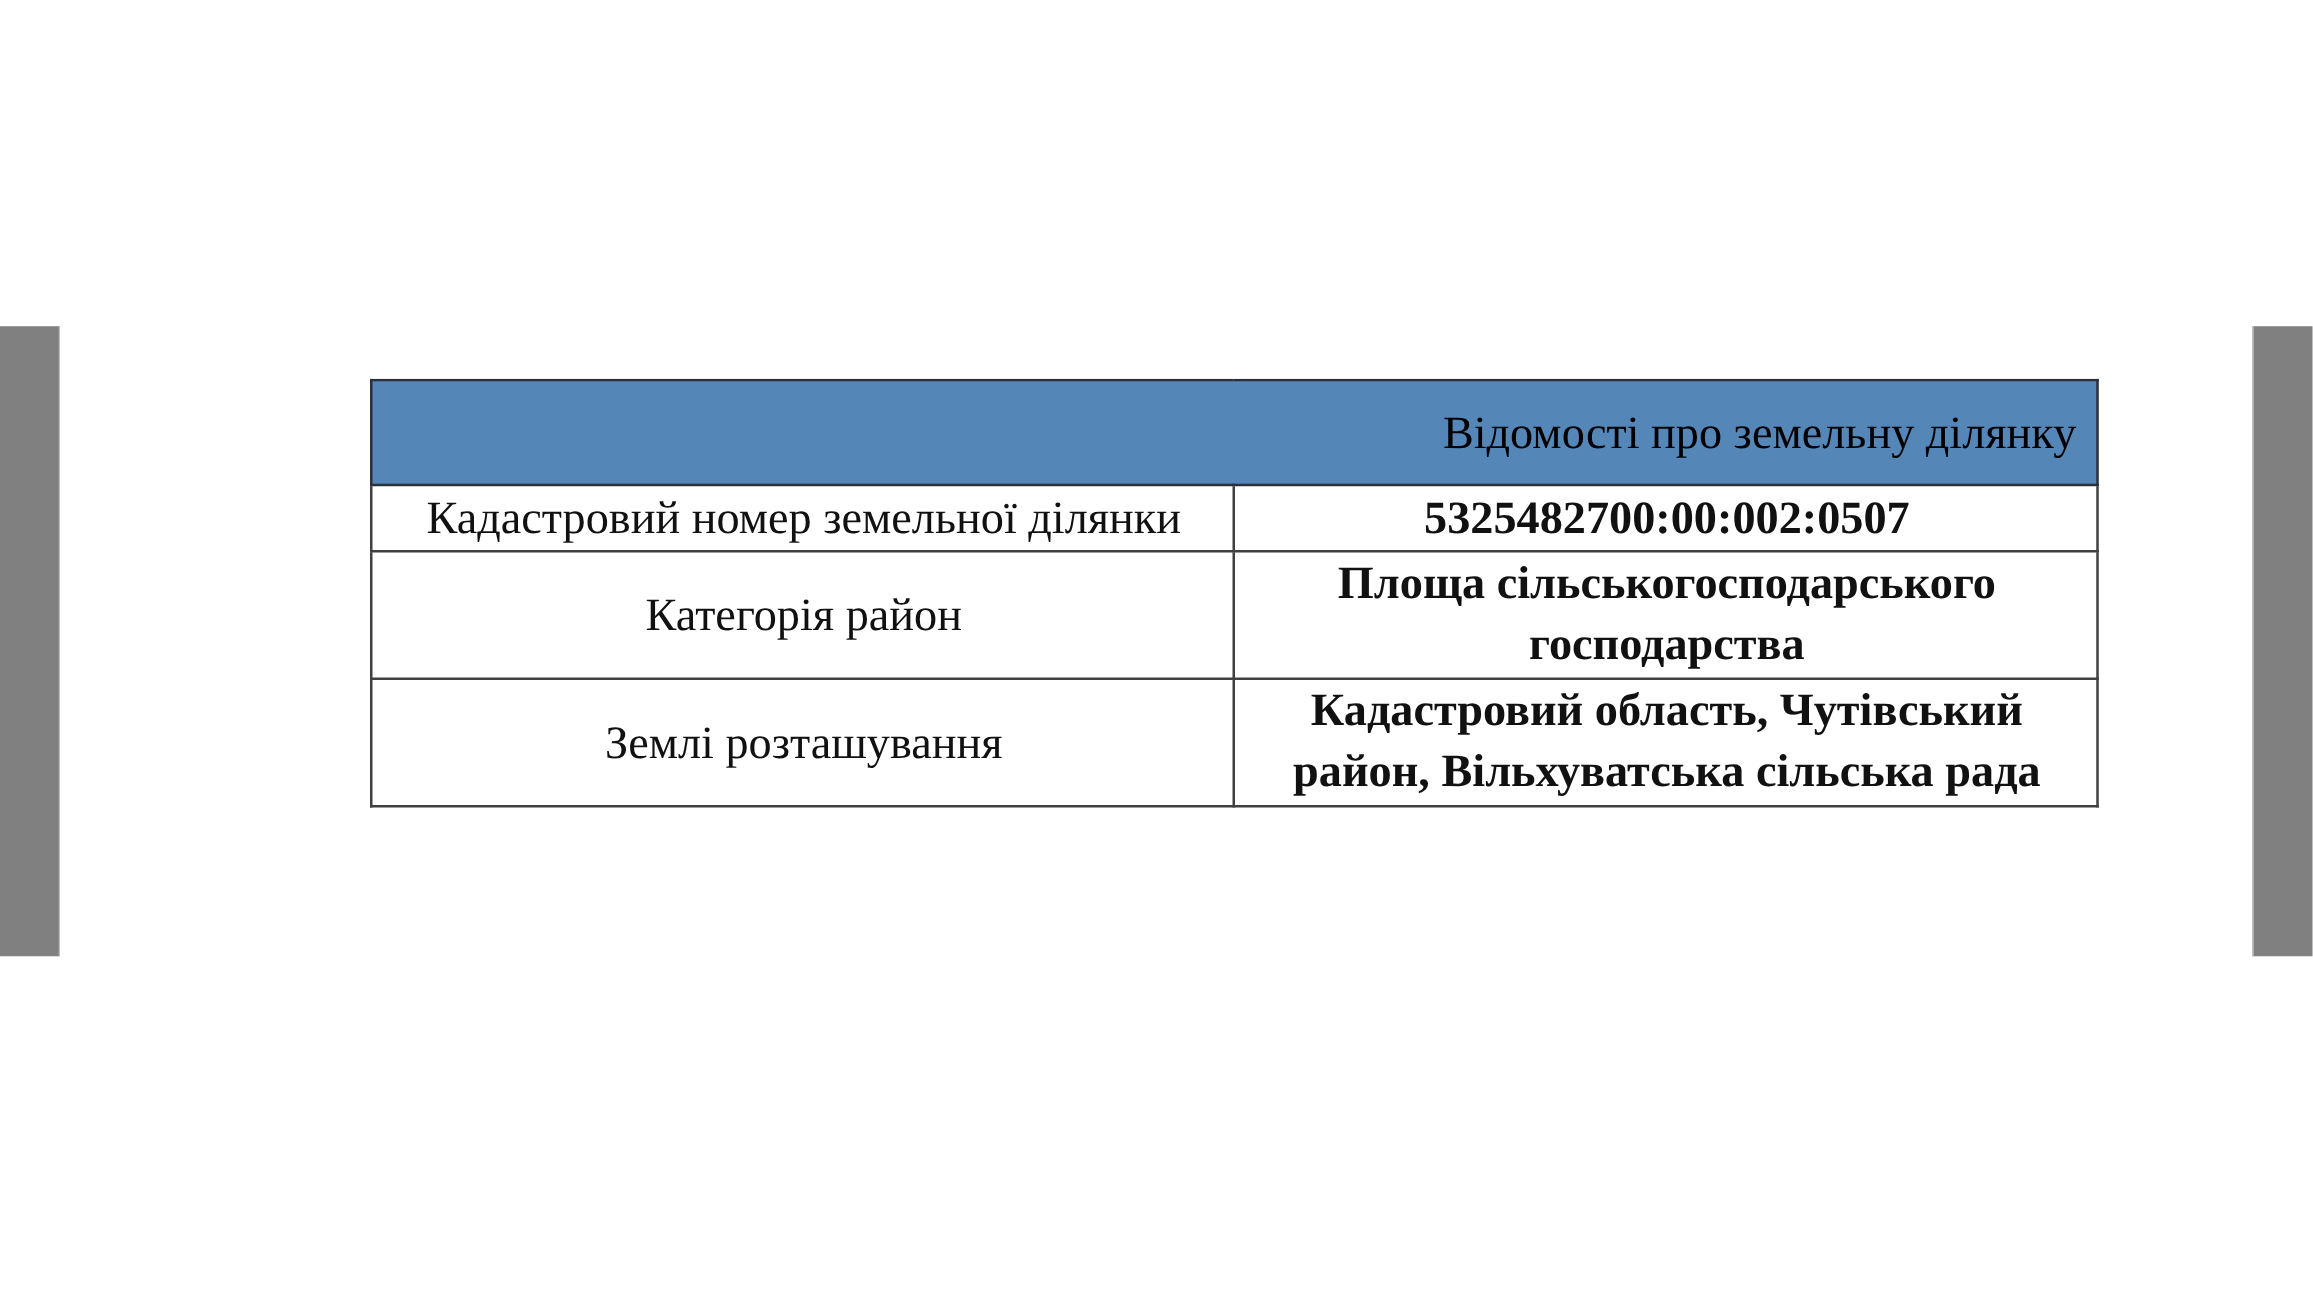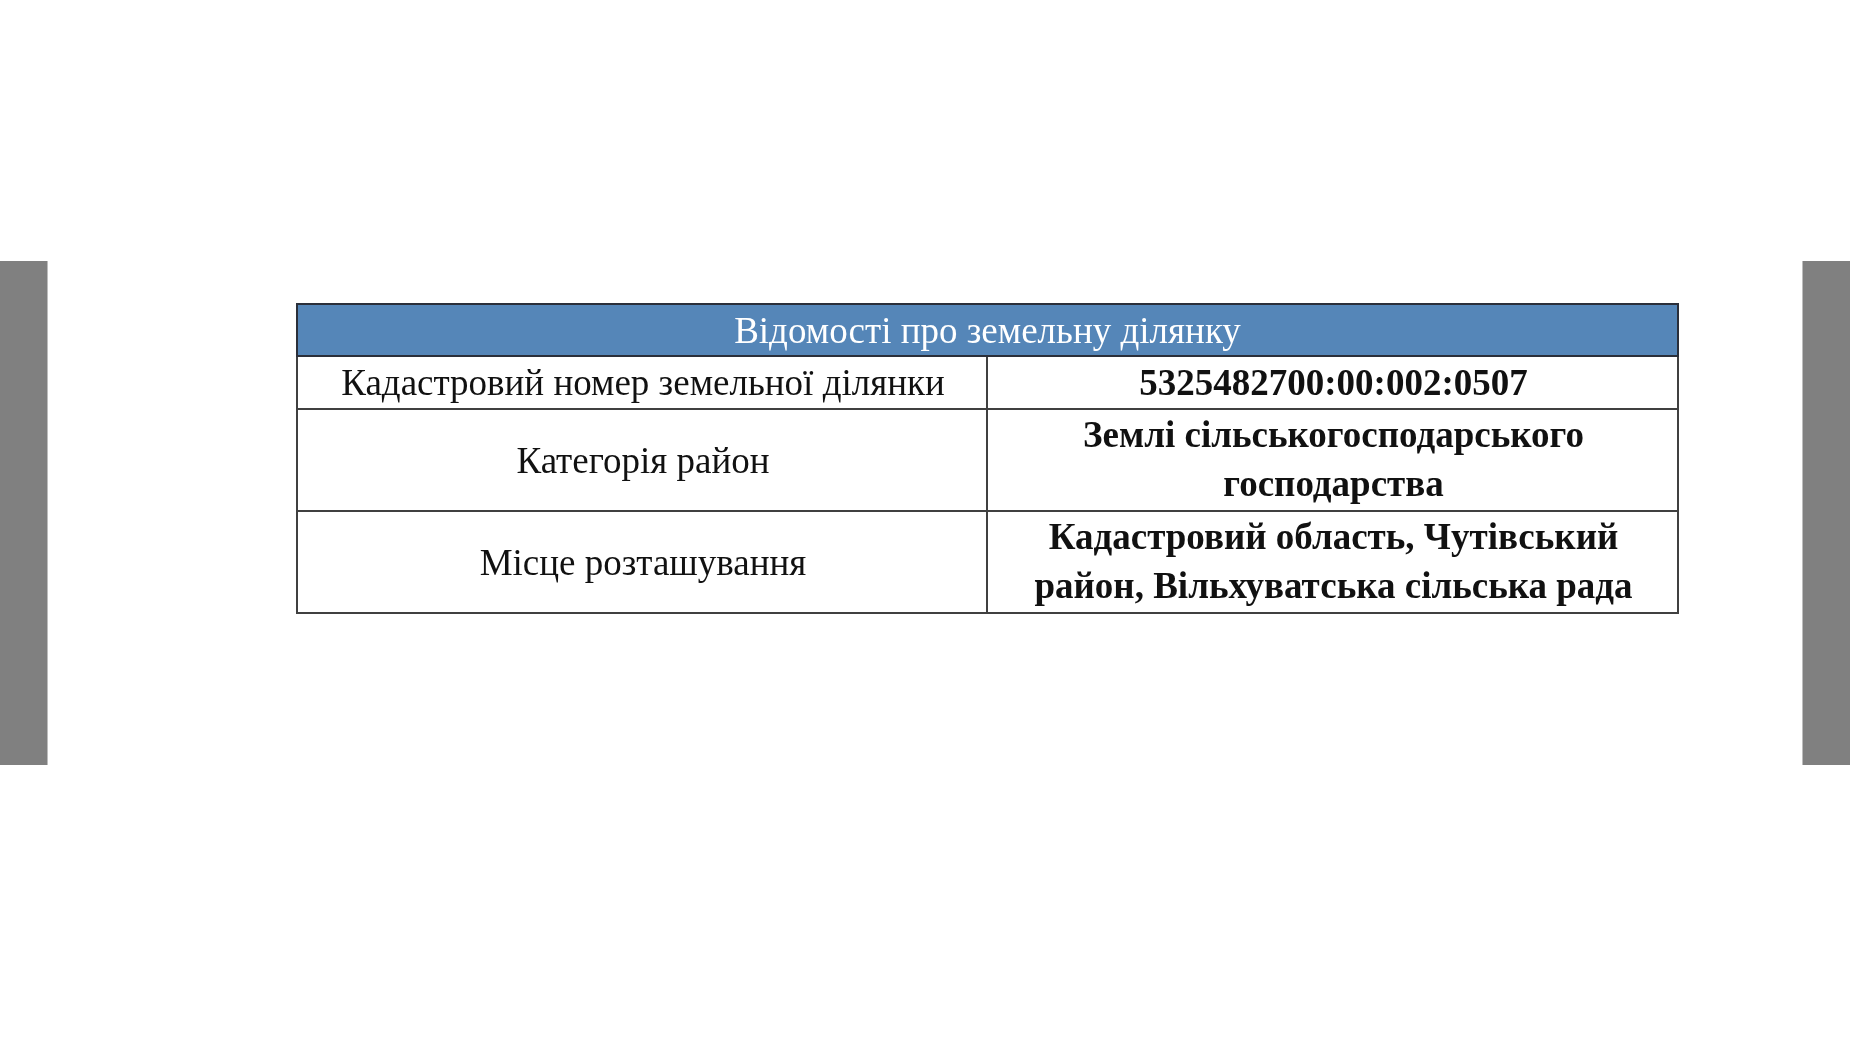--- a/index.html
+++ b/index.html
@@ -37,27 +37,27 @@
   table.parcel {
     border-collapse: collapse;
     width: 1381px;
     table-layout: fixed;
     color: #111;
   }
   table.parcel col.c1 { width: 690px; }
   table.parcel col.c2 { width: 691px; }
   table.parcel th {
     background: #5586b8;
-    color: #ffffff;
+    color: #000000;
     font-weight: normal;
     font-size: 37px;
     height: 50px;
-    padding: 0;
+    padding: 16px;
     border: 2px solid #2a2f3a;
-    text-align: center;
+    text-align: right;
     vertical-align: middle;
   }
   table.parcel td {
     border: 2px solid #404040;
     font-size: 37px;
     line-height: 49px;
     padding: 0 0 0 2px;
     vertical-align: middle;
     text-align: center;
   }
@@ -91,26 +91,26 @@
       <tbody>
         <tr class="r1">
           <td>Кадастровий номер земельної ділянки</td>
           <td class="val">
             <span class="line">5325482700:00:002:0507</span>
           </td>
         </tr>
         <tr class="r3">
           <td>Категорія район</td>
           <td class="val">
-            <span class="line">Землі сільськогосподарського</span>
+            <span class="line">Площа сільськогосподарського</span>
             <span class="line">господарства</span>
           </td>
         </tr>
         <tr class="r5">
-          <td>Місце розташування</td>
+          <td>Землі розташування</td>
           <td class="val">
             <span class="line">Кадастровий область, Чутівський</span>
             <span class="line">район, Вільхуватська сільська рада</span>
           </td>
         </tr>
       </tbody>
     </table>
   </div>
 </div>
 

